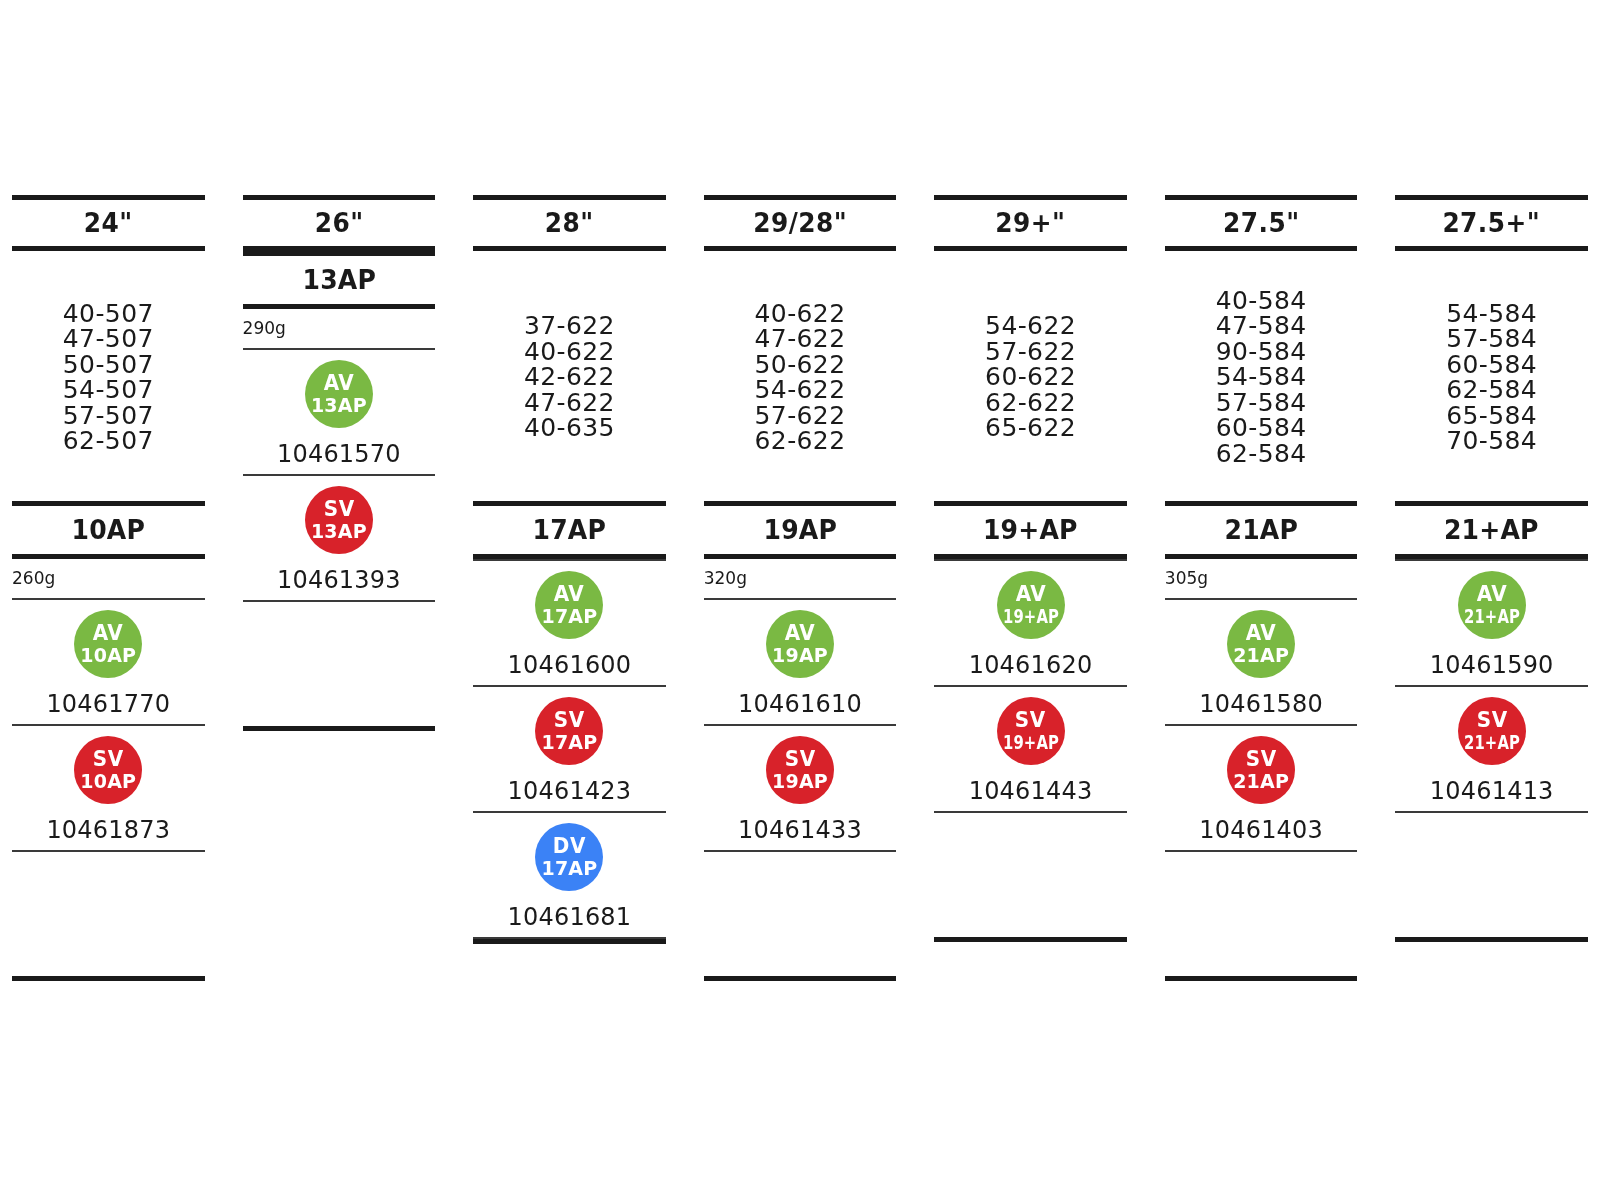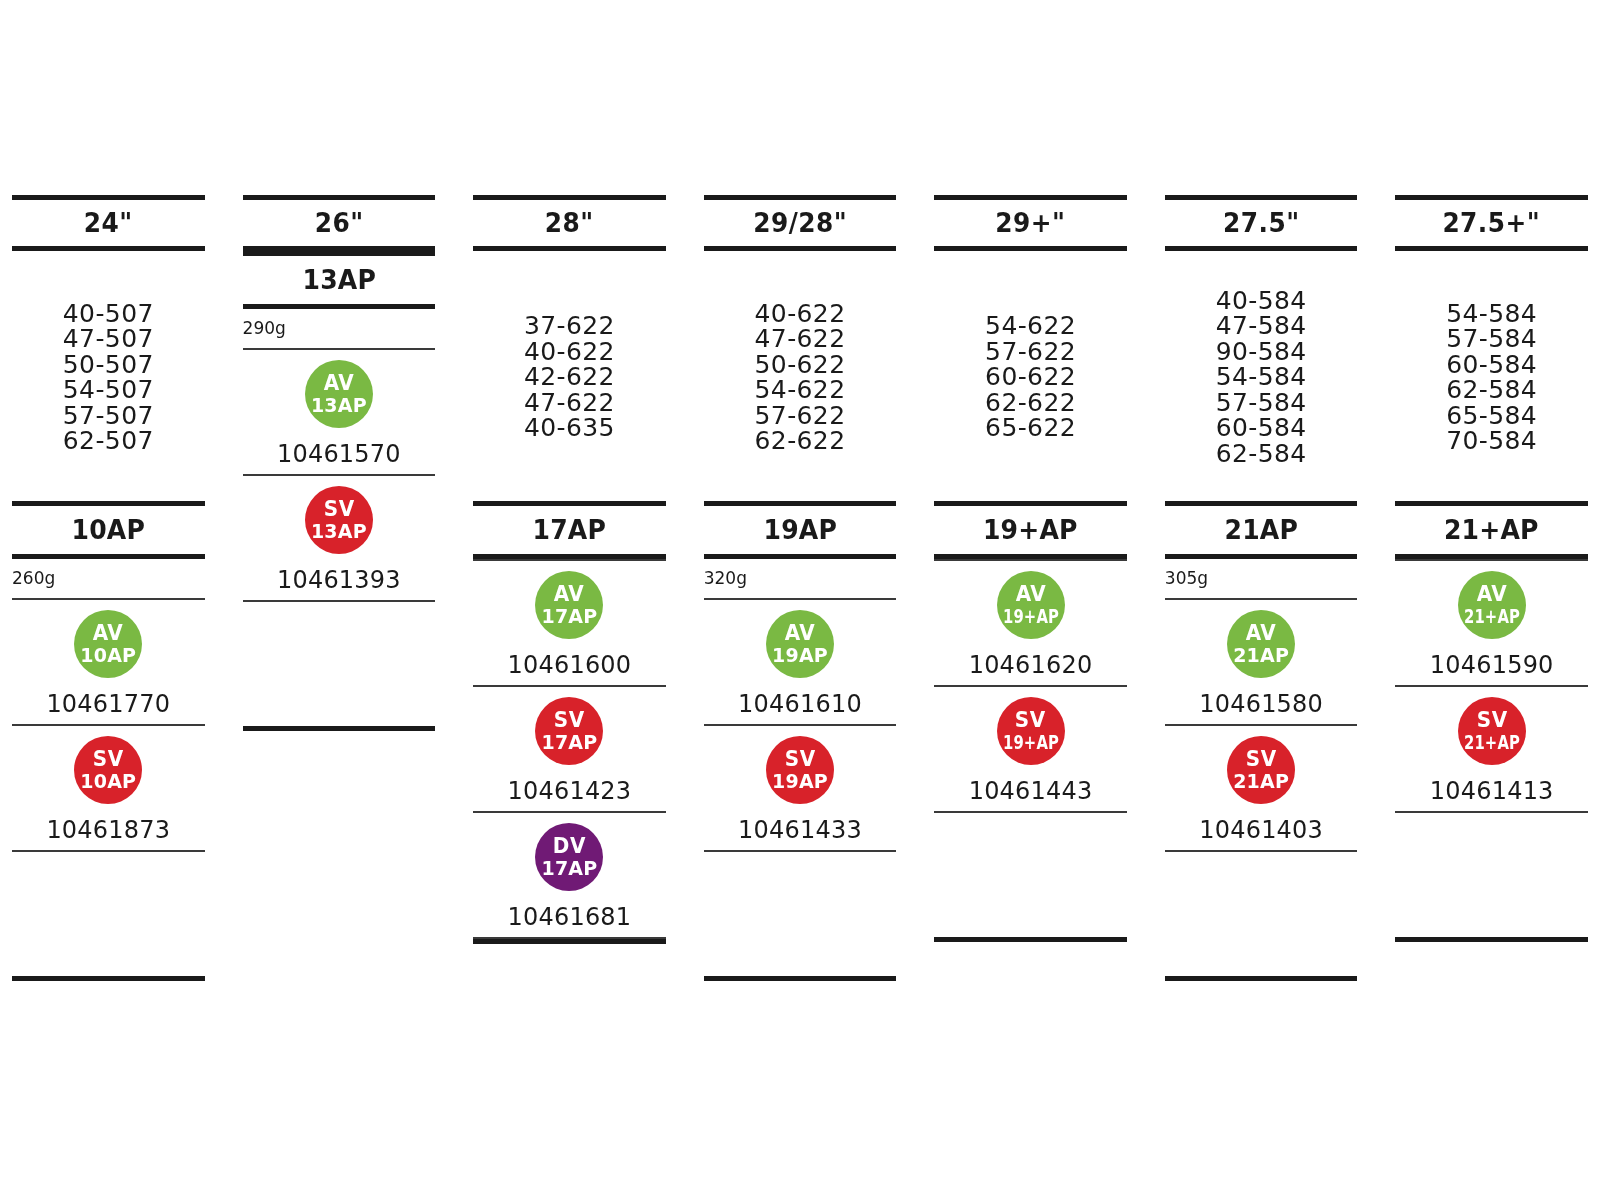--- a/index.html
+++ b/index.html
@@ -237,21 +237,21 @@
         <div class="rule-thin"></div>
         <div class="badge-cell">
           <div class="badge" style="background:#D8222A">
             <span class="b1">SV</span>
             <span class="b2">17AP</span>
           </div>
           <div class="artno">10461423</div>
         </div>
         <div class="rule-thin"></div>
         <div class="badge-cell">
-          <div class="badge" style="background:#701a75">
+          <div class="badge" style="background:#3b82f6">
             <span class="b1">DV</span>
             <span class="b2">17AP</span>
           </div>
           <div class="artno">10461681</div>
         </div>
         <div class="rule-thin"></div>
         <div class="rule-thick"></div>
       </div>
       <div class="col">
         <div class="rule-thick"></div>

